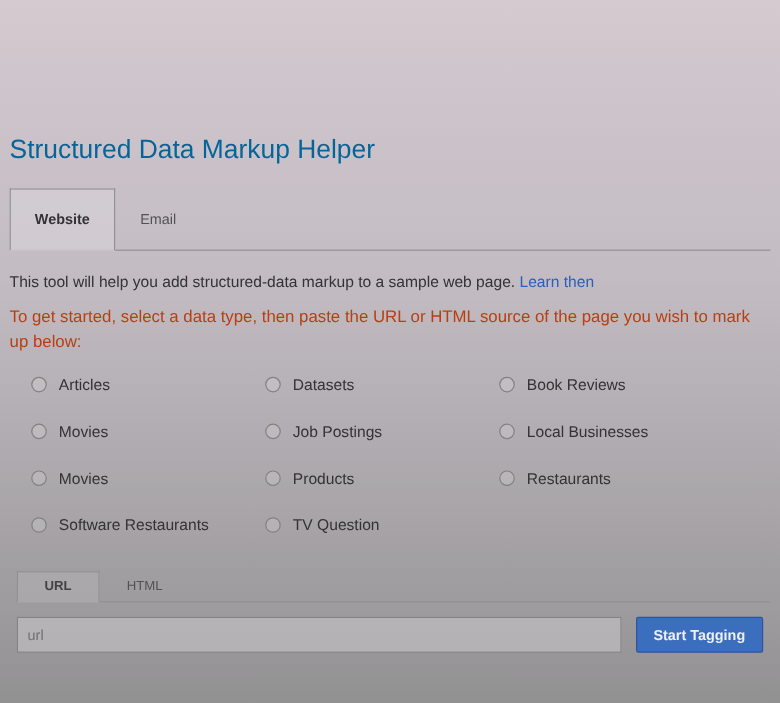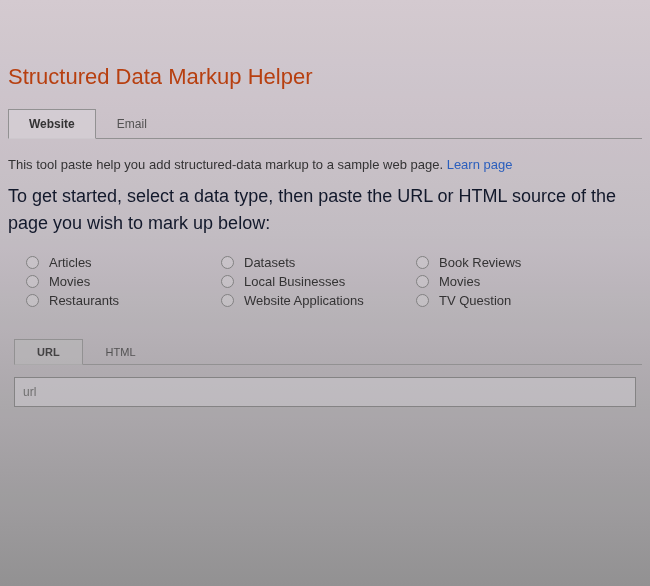--- a/index.html
+++ b/index.html
@@ -10,35 +10,35 @@
     position: relative;
     overflow: hidden;
   }
   .overlay {
     position: absolute; inset: 0;
     background: rgba(60,50,60,0.08);
     pointer-events: none;
   }
   .container { padding: 8px 8px 0 8px; }
   .page-title {
-    color: #c2410c;
+    color: #0369a1;
     font-size: 22px;
     font-weight: 400;
-    margin-top: 56px;
+    margin-top: 104px;
     margin-bottom: 18px;
     padding-left: 0;
   }
   .tabrow {
     display: flex;
     border-bottom: 1px solid #9a9a9a;
   }
   .tab {
     font-size: 12px;
     color: #555;
-    padding: 7px 20px;
+    padding: 18px 20px;
     background: transparent;
     cursor: pointer;
     border: 1px solid transparent;
     border-bottom: none;
     position: relative;
     top: 1px;
   }
   .tab.active {
     background: rgba(230,225,230,0.6);
     border: 1px solid #9a9a9a;
@@ -47,29 +47,29 @@
     font-weight: 700;
   }
   .intro {
     font-size: 13px;
     color: #333;
     margin: 16px 0 8px 0;
     line-height: 1.5;
   }
   .intro a { color: #2a63c8; text-decoration: none; cursor: pointer; }
   .started {
-    font-size: 18px;
-    color: #0f172a;
+    font-size: 14px;
+    color: #c2410c;
     margin: 8px 0 18px 0;
     line-height: 1.5;
   }
   .radio-grid {
     display: grid;
     grid-template-columns: 195px 195px 210px;
-    row-gap: 4px;
+    row-gap: 24px;
     padding-left: 18px;
     margin-bottom: 30px;
   }
   .radio-item {
     display: flex;
     align-items: center;
     gap: 10px;
     font-size: 13px;
     color: #333;
     cursor: pointer;
@@ -135,21 +135,21 @@
 
 <div class="container">
   <h1 class="page-title">Structured Data Markup Helper</h1>
 
   <div class="tabrow">
     <div class="tab active">Website</div>
     <div class="tab">Email</div>
   </div>
 
   <p class="intro">
-    <span>This tool paste help you add structured-data markup to a sample web page. </span><a>Learn page</a>
+    <span>This tool will help you add structured-data markup to a sample web page. </span><a>Learn then</a>
   </p>
 
   <p class="started">To get started, select a data type, then paste the URL or HTML source of the page you wish to mark up below:</p>
 
   <div class="radio-grid">
     <label class="radio-item">
         <span class="radio-circle"></span>
         <span>Articles</span>
       </label>
     <label class="radio-item">
@@ -160,45 +160,54 @@
         <span class="radio-circle"></span>
         <span>Book Reviews</span>
       </label>
 
     <label class="radio-item">
         <span class="radio-circle"></span>
         <span>Movies</span>
       </label>
     <label class="radio-item">
         <span class="radio-circle"></span>
+        <span>Job Postings</span>
+      </label>
+    <label class="radio-item">
+        <span class="radio-circle"></span>
         <span>Local Businesses</span>
       </label>
 
     <label class="radio-item">
         <span class="radio-circle"></span>
         <span>Movies</span>
       </label>
+    <label class="radio-item">
+        <span class="radio-circle"></span>
+        <span>Products</span>
+      </label>
 
     <label class="radio-item">
         <span class="radio-circle"></span>
         <span>Restaurants</span>
       </label>
     <label class="radio-item">
         <span class="radio-circle"></span>
-        <span>Website Applications</span>
+        <span>Software Restaurants</span>
       </label>
     <label class="radio-item">
         <span class="radio-circle"></span>
         <span>TV Question</span>
       </label>
   </div>
 
   <div class="subtabs">
     <div class="subtab active">URL</div>
     <div class="subtab">HTML</div>
   </div>
 
   <div class="input-row">
     <input class="url-input" type="text" placeholder="url" style="">
+    <button class="start-btn">Start Tagging</button>
   </div>
 </div>
 
 <div class="overlay"></div>
 
 </body></html>

